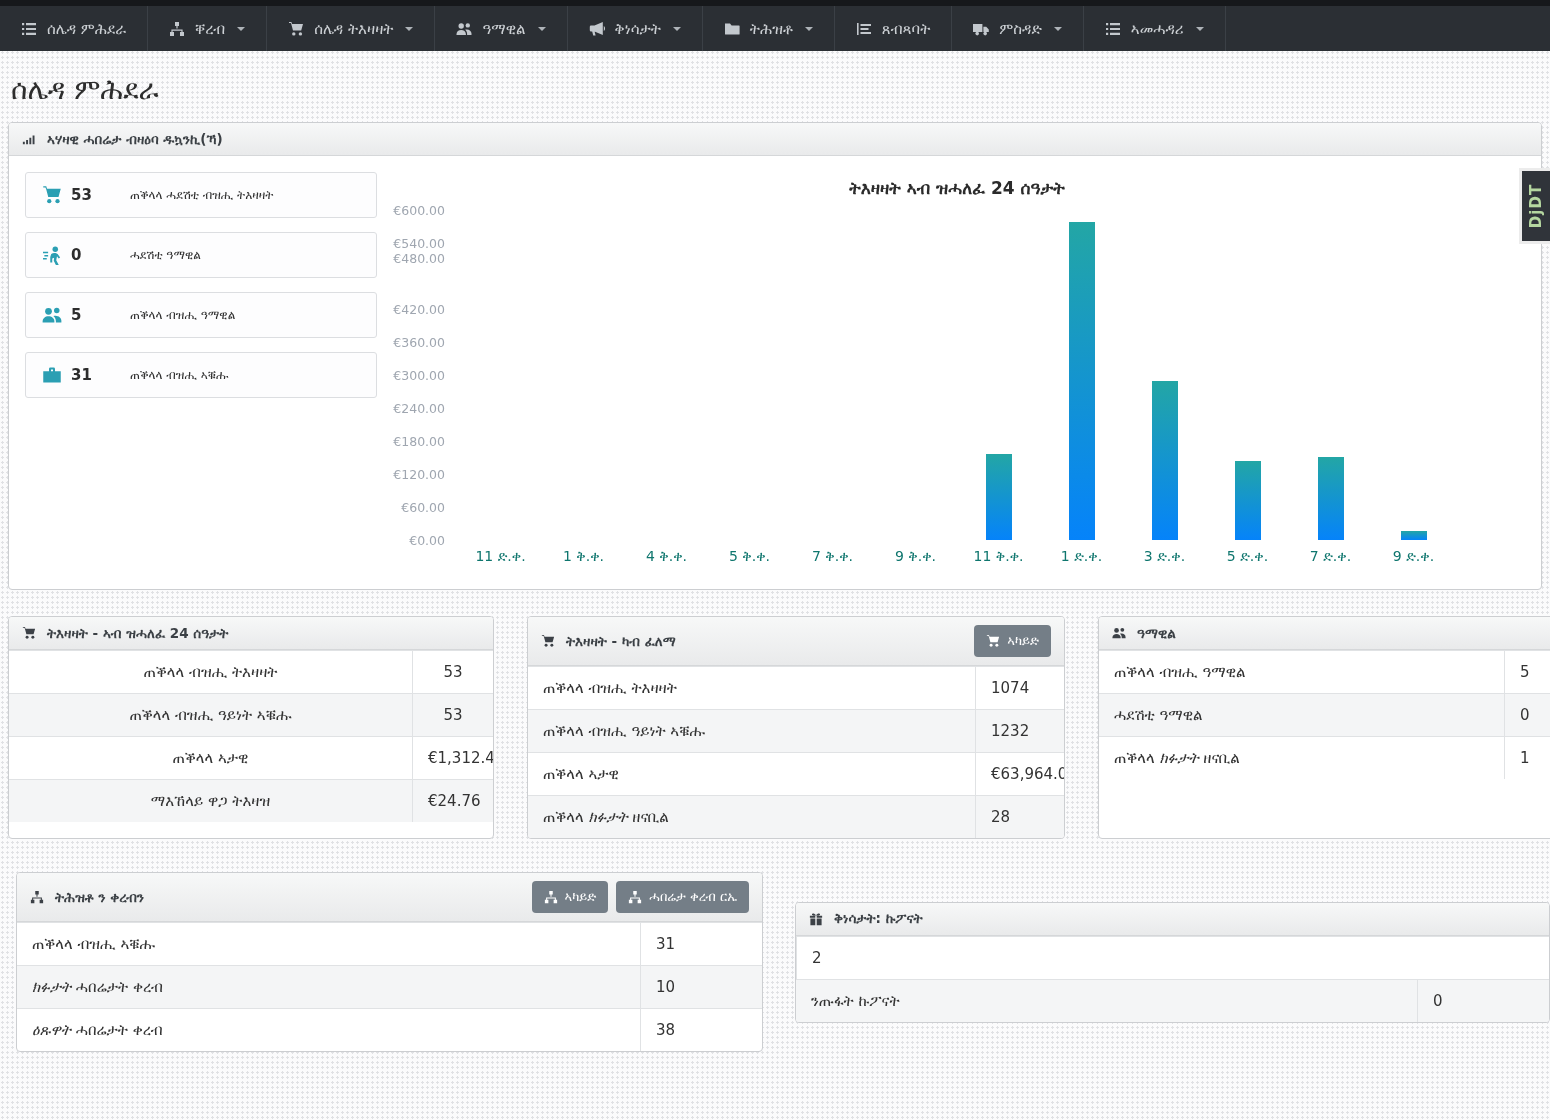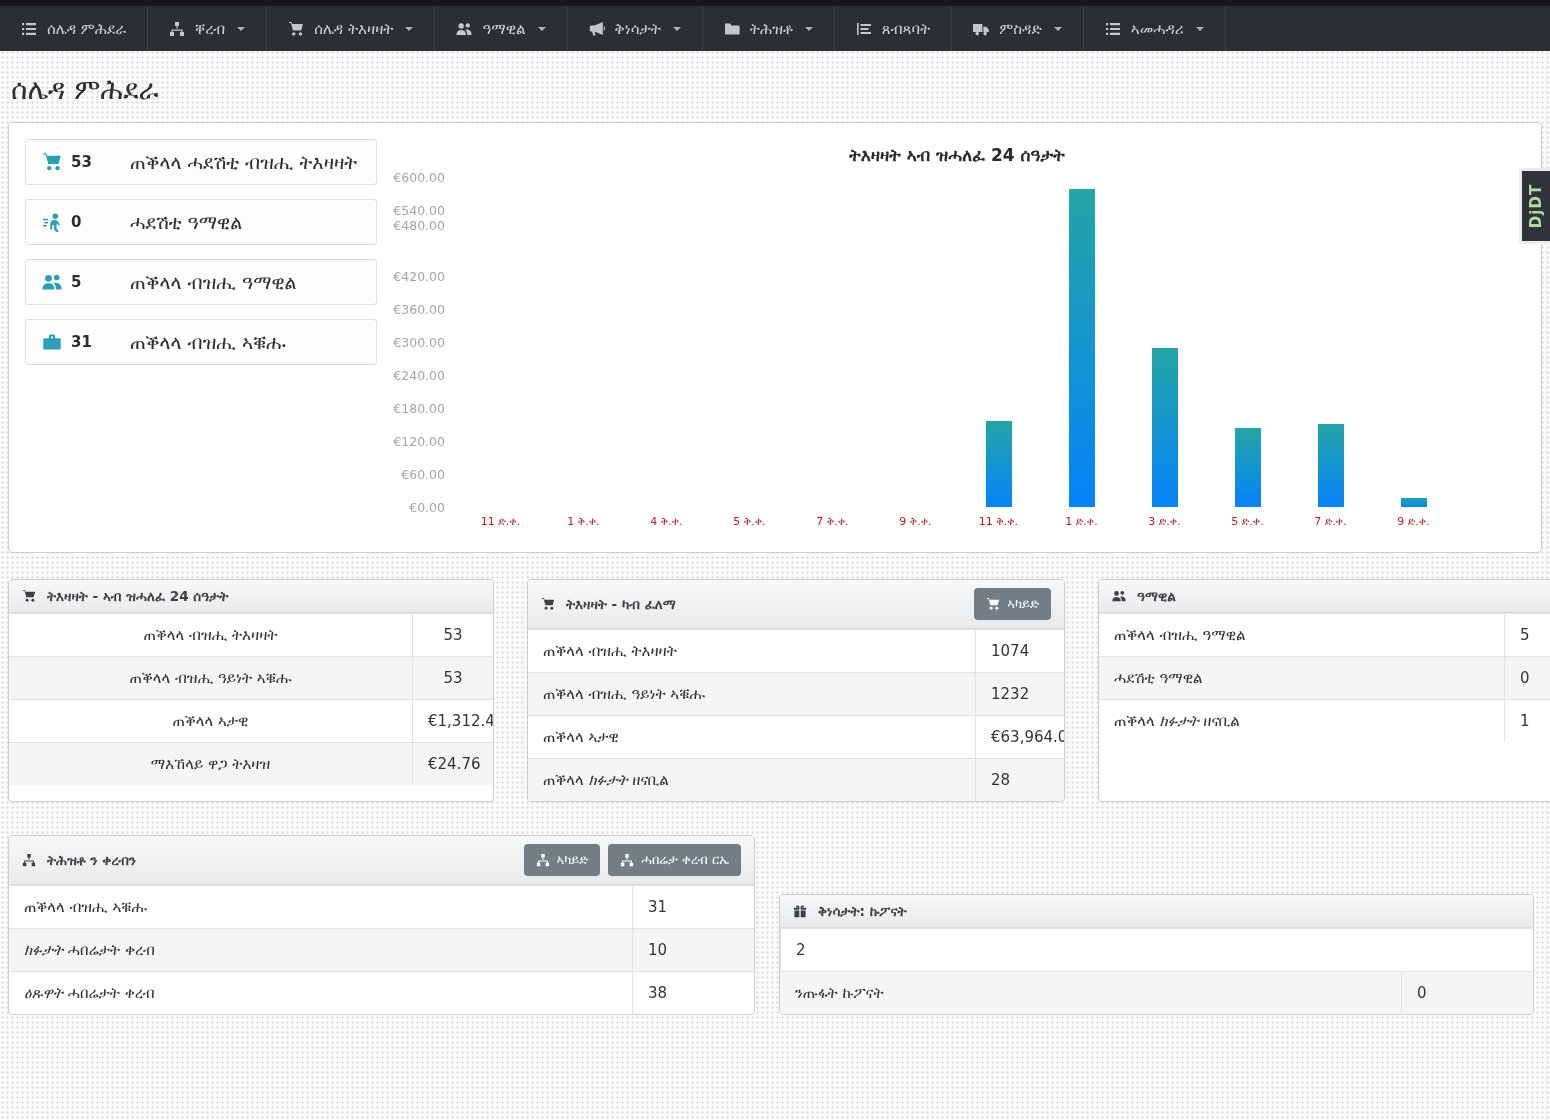--- a/index.html
+++ b/index.html
@@ -55,37 +55,37 @@
   .activity-panel { margin:0 8px; }
   .activity-body { display:flex; padding:16px 16px 24px 16px; }
   .stats-col { width:352px; flex:none; }
   .stat-box {
     display:flex; align-items:center; height:46px; padding:0 16px;
     border:1px solid #dcdee1; border-radius:3px; background:#fdfdfe; margin-bottom:14px;
   }
   .stat-left { display:flex; align-items:center; gap:9px; width:88px; flex:none; }
   .stat-left .ic { width:20px; height:20px; color:#2b9fb3; }
   .stat-value { font-size:15px; font-weight:bold; color:#2d2d2d; }
-  .stat-label { font-size:19px; color:#2f2f2f;text-align:center; }
+  .stat-label { font-size:12px; color:#2f2f2f;text-align:center; }
 
   
   .chart-area { flex:1; padding-top:4px; }
   .chart-title { margin:2px 70px 12px 82px; text-align:center; font-size:17px; font-weight:bold; color:#2b2b2b; }
   .chart-body { position:relative; }
   .chart-ylabels { position:absolute; left:0; top:0; width:68px; height:330px; }
   .ylab { position:absolute; right:0; transform:translateY(-50%); font-size:12.5px; color:#9fa6b0; white-space:nowrap; }
   .chart-cols { display:flex; align-items:flex-end; height:330px; margin:0 70px 0 82px; }
   .slot { flex:1; display:flex; justify-content:center; align-items:flex-end; height:100%; }
   .bar { width:26px; }
   .chart-xrow { display:flex; margin:8px 70px 0 82px; }
-  .xlab { flex:1; text-align:center; font-size:11px; color:#b91c1c; white-space:nowrap; }
+  .xlab { flex:1; text-align:center; font-size:14px; color:#0f766e; white-space:nowrap; }
 
   
   .row-mid { display:flex; gap:33px; margin:26px 8px 0 8px; }
-  .row-bot { display:flex; gap:24px; margin:33px 8px 0 8px; align-items:flex-end; }
+  .row-bot { display:flex; gap:32px; margin:33px 8px 0 16px; align-items:center; }
   .trow { display:flex; font-size:15px; color:#333; border-top:1px solid #e0e2e4; }
   .trow:first-of-type { border-top:none; }
   .trow:nth-of-type(odd) { background:#f4f5f6; }
   .tlabel { flex:1; padding:12px 15px; }
   .tvalue { border-left:1px solid #e0e2e4; padding:12px 15px; }
   .em { font-style:italic; }
 
   .p-orders24 { width:486px; flex:none;text-align:center; }
   .p-orders24 .tvalue { width:81px; }
   .p-ordersall { width:538px; flex:none; }
@@ -223,20 +223,28 @@
         <use href="#i-list" xlink:href="#i-list"></use>
       </svg>
     <span>ኣመሓዳሪ</span>
     <span class="caret"></span>
   </div>
 </nav>
 
 <h1 class="page-title">ሰሌዳ ምሕደራ</h1>
 
 <div class="panel activity-panel">
+  <div class="panel-heading">
+    <div class="heading-left">
+      <svg class="ic">
+          <use href="#i-signal" xlink:href="#i-signal"></use>
+        </svg>
+      <span>ኣሃዛዊ ሓበሬታ ብዛዕባ ዱኳንኪ(ኻ)</span>
+    </div>
+  </div>
   <div class="activity-body">
     <div class="stats-col">
       <div class="stat-box">
         <div class="stat-left">
           <svg class="ic">
               <use href="#i-cart" xlink:href="#i-cart"></use>
             </svg>
           <span class="stat-value">53</span>
         </div>
         <span class="stat-label">ጠቕላላ ሓደሽቲ ብዝሒ ትእዛዛት</span>

